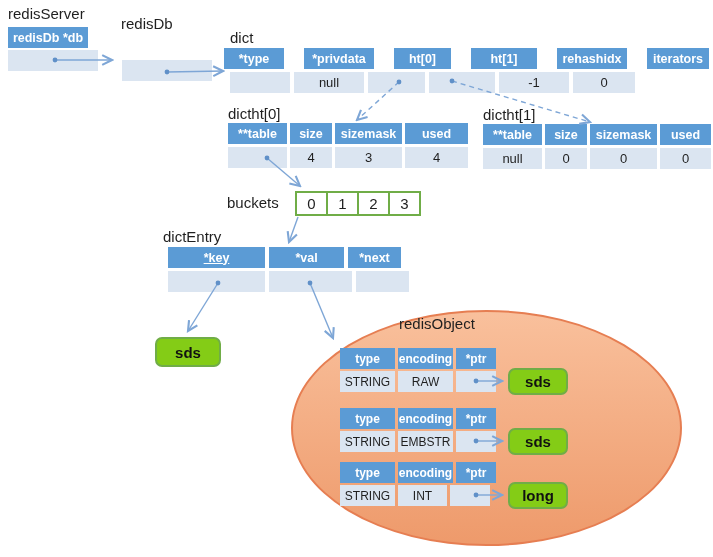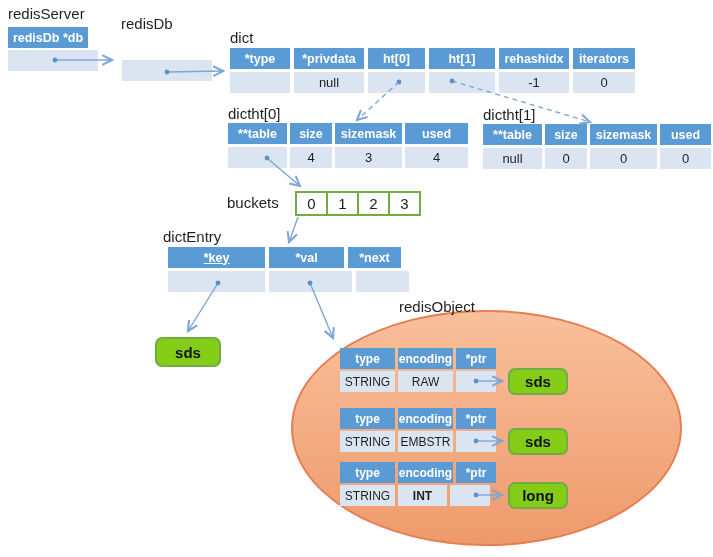--- a/index.html
+++ b/index.html
@@ -36,21 +36,21 @@
   <div class="row" style="left:8px;top:50px;">
     <div class="vc" style="width:90px;"></div>
   </div>
 
   <div class="lbl" style="left:121px;top:15px;">redisDb</div>
   <div class="row" style="left:122px;top:60px;">
     <div class="vc" style="width:90px;"></div>
   </div>
 
   <div class="lbl" style="left:230px;top:29px;">dict</div>
-  <div class="row" style="left:230px;top:48px;gap:4px;justify-content:center;">
+  <div class="row" style="left:224px;top:48px;gap:20px;justify-content:center;">
     <div class="hc" style="width:60px;">*type</div>
     <div class="hc" style="width:70px;">*privdata</div>
     <div class="hc" style="width:57px;">ht[0]</div>
     <div class="hc" style="width:66px;">ht[1]</div>
     <div class="hc" style="width:70px;">rehashidx</div>
     <div class="hc" style="width:62px;">iterators</div>
   </div>
   <div class="row" style="left:230px;top:72px;gap:4px;">
     <div class="vc" style="width:60px;"></div>
     <div class="vc" style="width:70px;">null</div>
@@ -104,21 +104,21 @@
   </div>
   <div class="row" style="left:168px;top:271px;gap:4px;">
     <div class="vc" style="width:97px;"></div>
     <div class="vc" style="width:83px;"></div>
     <div class="vc" style="width:53px;"></div>
   </div>
 
   <div class="gbox" style="left:155px;top:337px;width:66px;height:30px;">sds</div>
 
   <div class="ellipse"></div>
-  <div class="lbl" style="left:399px;top:298px;">redisObject</div>
+  <div class="lbl" style="left:399px;top:315px;">redisObject</div>
 
   <div class="row inner" style="left:340px;top:348px;gap:3px;">
     <div class="hc" style="width:55px;">type</div>
     <div class="hc" style="width:55px;">encoding</div>
     <div class="hc" style="width:40px;">*ptr</div>
   </div>
   <div class="row inner" style="left:340px;top:371px;gap:3px;">
     <div class="vc" style="width:55px;">STRING</div>
     <div class="vc" style="width:55px;">RAW</div>
     <div class="vc" style="width:40px;"></div>
@@ -137,21 +137,21 @@
   </div>
   <div class="gbox" style="left:508px;top:428px;width:60px;height:27px;">sds</div>
 
   <div class="row inner" style="left:340px;top:462px;gap:3px;">
     <div class="hc" style="width:55px;">type</div>
     <div class="hc" style="width:55px;">encoding</div>
     <div class="hc" style="width:40px;">*ptr</div>
   </div>
   <div class="row inner" style="left:340px;top:485px;gap:3px;">
     <div class="vc" style="width:55px;">STRING</div>
-    <div class="vc" style="width:49px;font-weight:bold;">INT</div>
+    <div class="vc" style="width:49px;">INT</div>
     <div class="vc" style="width:40px;"></div>
   </div>
   <div class="gbox" style="left:508px;top:482px;width:60px;height:27px;">long</div>
 
   <svg class="arrows" width="713" height="557" viewBox="0 0 713 557">
     <defs>
       <marker id="ah" viewBox="0 0 10 10" refX="8.5" refY="5" markerWidth="10" markerHeight="10" orient="auto">
         <path d="M1.5,1.5 L8.5,5 L1.5,8.5" fill="none" stroke="#7EA6D6" stroke-width="1.5"></path>
       </marker>
     </defs>

